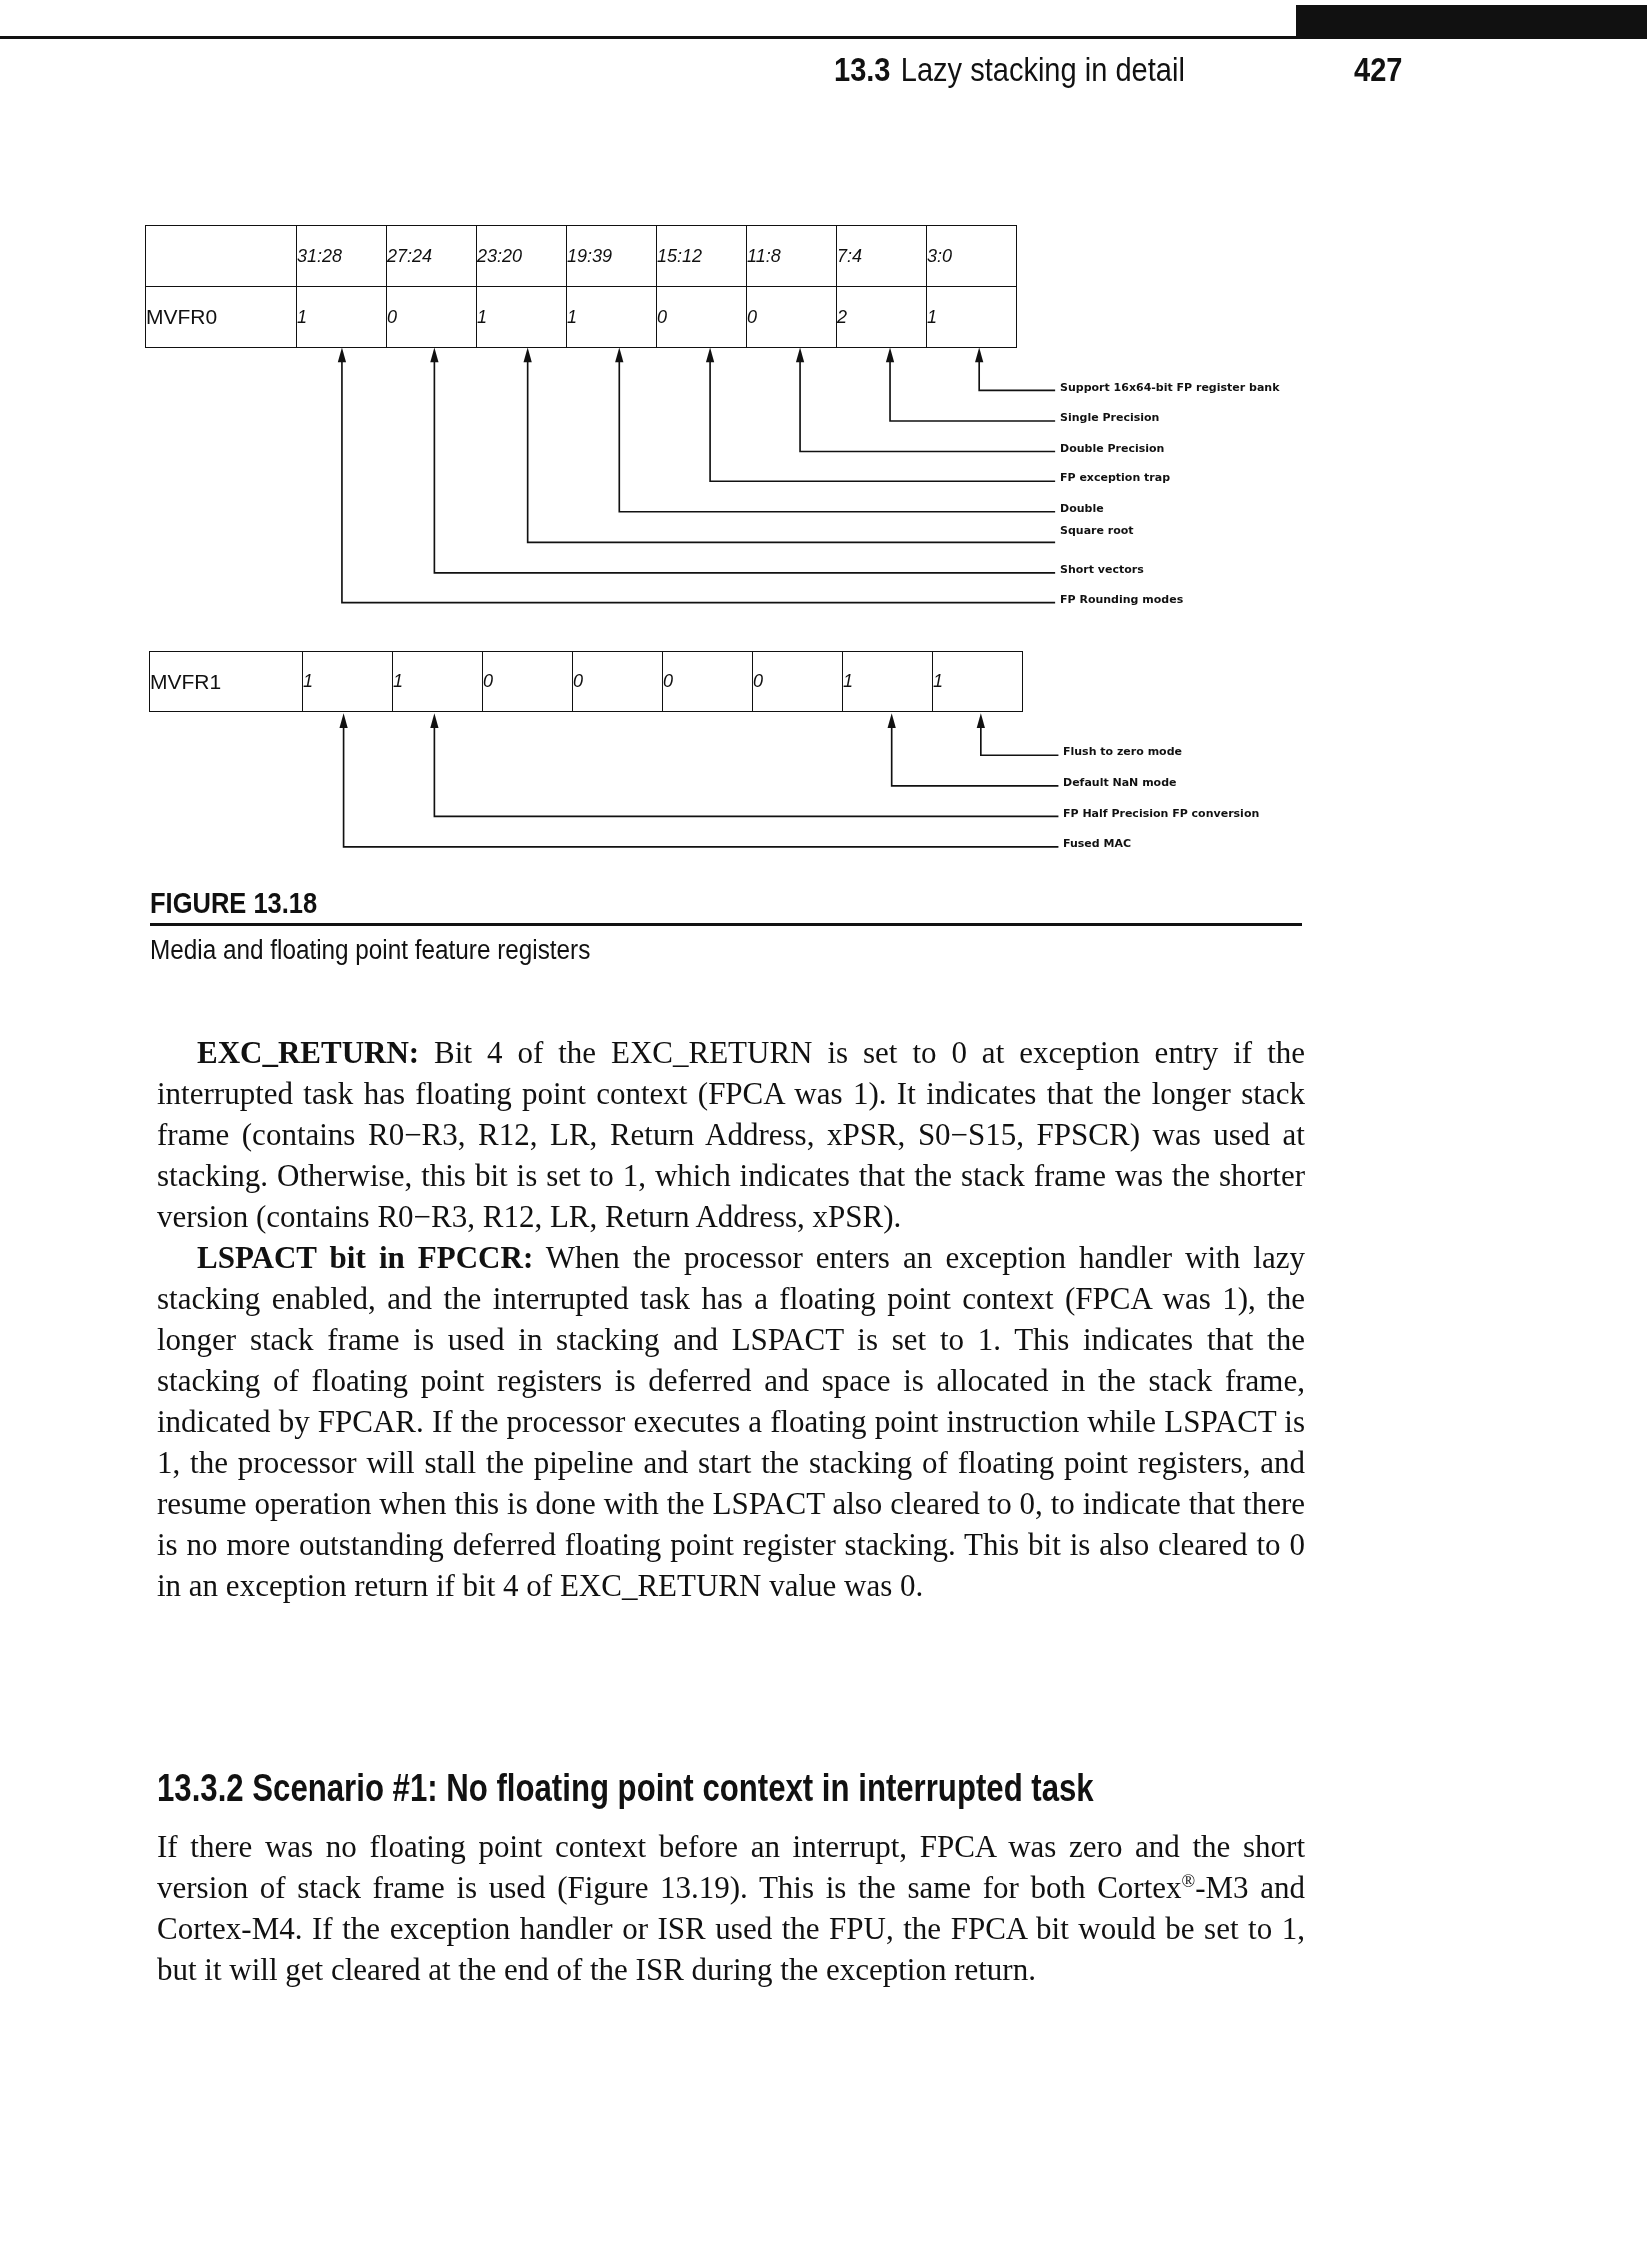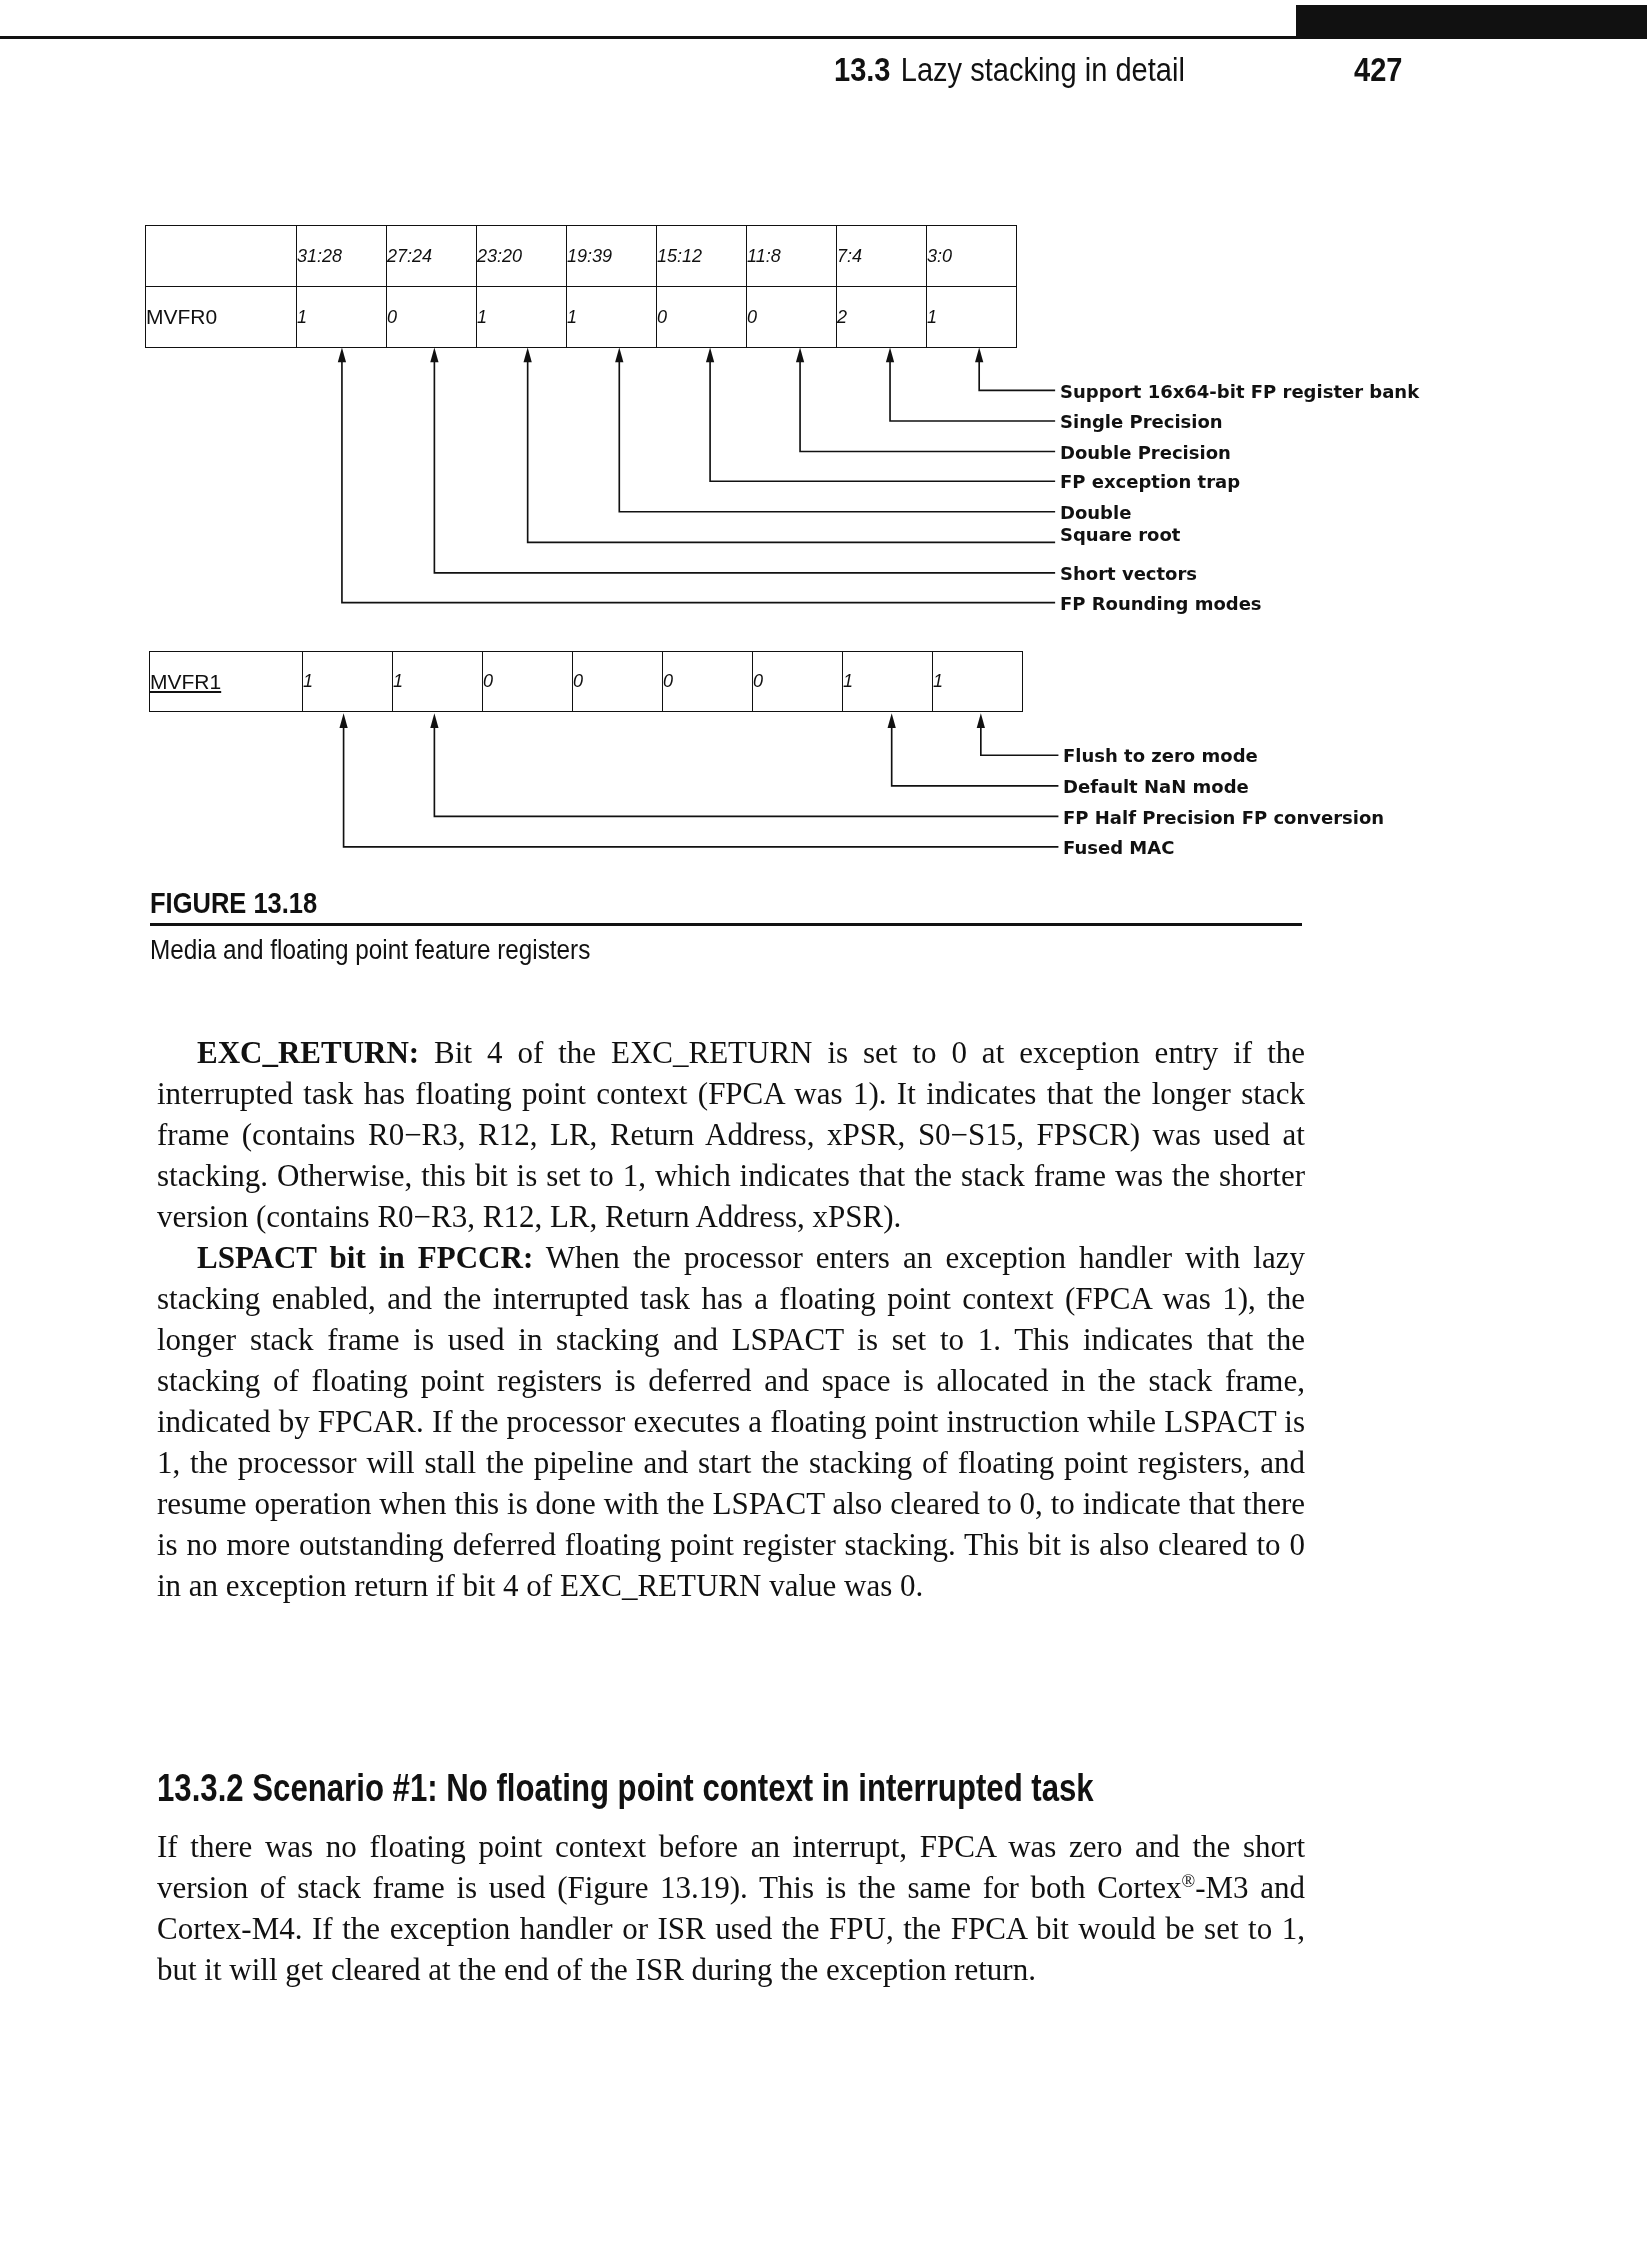--- a/index.html
+++ b/index.html
@@ -14,25 +14,25 @@
 
   
   .reg { position: absolute; border-collapse: collapse; font-family: "Liberation Sans", sans-serif; }
   .reg td { border: 1.7px solid #111; text-align: left; font-size: 18px; font-style: italic; padding: 0; }
   .reg td.name { font-style: normal; font-size: 21px; }
   #mvfr0 { left: 145px; top: 225px; }
   #mvfr0 td { height: 60px; width: 89px; }
   #mvfr0 td.name { width: 150px; }
   #mvfr1 { left: 149px; top: 651px; }
   #mvfr1 td { height: 59px; width: 89px; }
-  #mvfr1 td.name { width: 152px; text-decoration: underline; }
+  #mvfr1 td.name { width: 152px; }
 
   .diagram-svg { position: absolute; left: 0; top: 0; width: 1648px; height: 908px; pointer-events: none; }
 
-  .feat-label { position: absolute; font-family: "DejaVu Sans", sans-serif; font-size: 18px; font-weight: bold; white-space: nowrap; }
+  .feat-label { position: absolute; font-family: "DejaVu Sans", sans-serif; font-size: 11px; font-weight: bold; white-space: nowrap; }
 
   .fig-label { position: absolute; left: 150px; top: 886px; font-family: "Liberation Sans", sans-serif; font-weight: bold; font-size: 30px; transform: scaleX(0.85); transform-origin: left top; }
   .fig-rule { position: absolute; left: 150px; top: 923px; width: 1152px; height: 2.5px; background: #111; }
   .fig-caption { position: absolute; left: 150px; top: 935px; font-family: "Liberation Sans", sans-serif; font-size: 27px; transform: scaleX(0.9); transform-origin: left top; white-space: nowrap; }
 
   .body-text { position: absolute; left: 157px; width: 1148px; font-family: "Liberation Serif", serif; font-size: 31px; line-height: 41px; text-align: justify; }
   .body-text p { margin: 0; text-indent: 40px; }
   .body-text p b { font-weight: bold; }
   #body1 { top: 1032px; }
 

